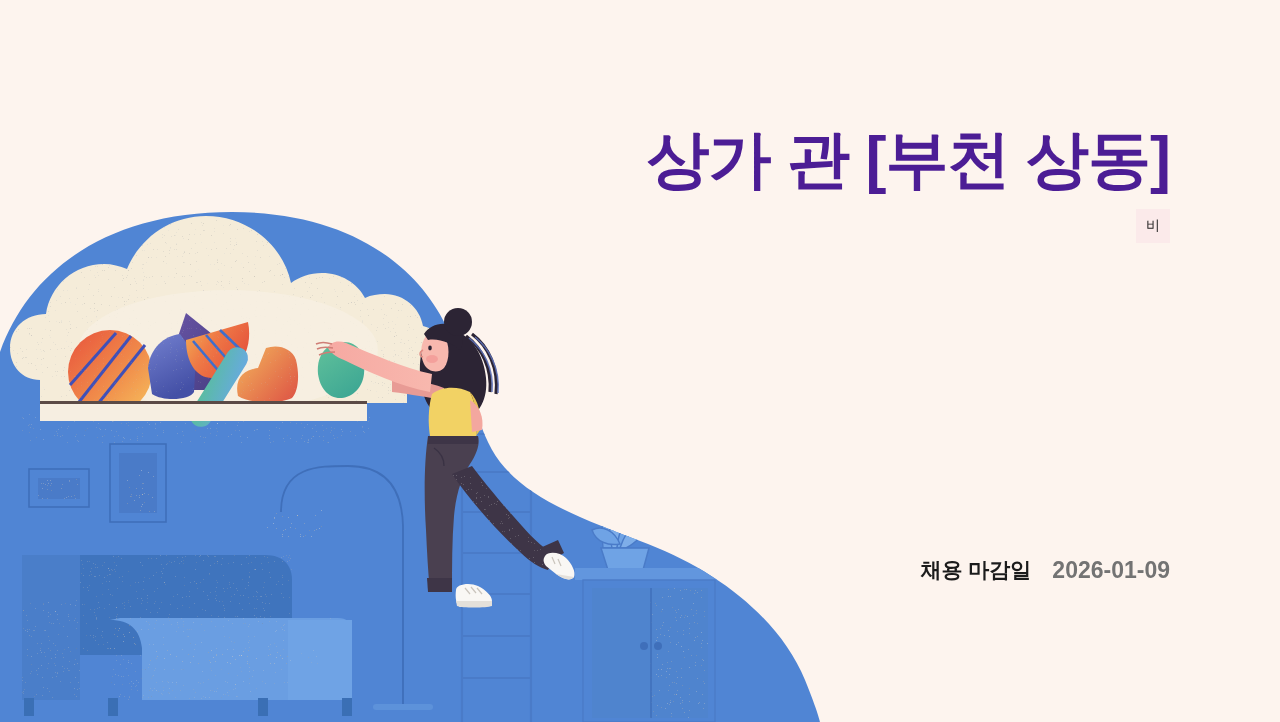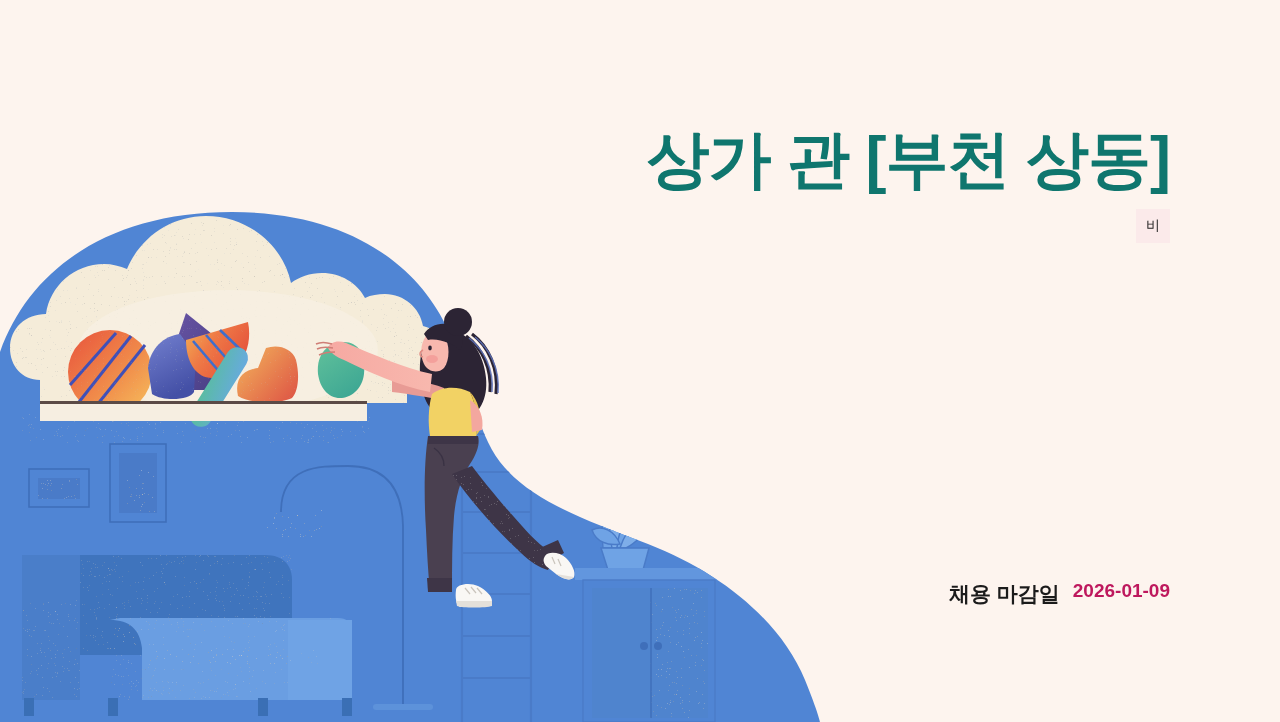--- a/index.html
+++ b/index.html
@@ -39,21 +39,21 @@
     top: 124px;
     width: 760px;
     text-align: right;
     z-index: 30;
   }
 
   #job-title {
     font-size: 63px;
     line-height: 1.12;
     font-weight: 700;
-    color: #0f766e;
+    color: #4c1d95;
     letter-spacing: -1px;
     margin: 0;
     white-space: nowrap;
     overflow: hidden;
     text-overflow: clip;
     direction: rtl;
   }
 
   #company-row {
     margin-top: 14px;
@@ -80,39 +80,39 @@
     font-size: 30px;
     font-weight: 700;
     color: #111111;
     letter-spacing: -0.5px;
     white-space: nowrap;
   }
 
   #deadline-row {
     position: absolute;
     right: 110px;
-    top: 580px;
+    top: 556px;
     display: flex;
     justify-content: flex-end;
-    align-items: flex-start;
-    gap: 13px;
+    align-items: flex-end;
+    gap: 21px;
     z-index: 30;
   }
 
   #deadline-label {
     font-size: 21px;
     font-weight: 700;
     color: #1b1b1b;
     white-space: nowrap;
   }
 
   #deadline-value {
-    font-size: 19px;
+    font-size: 23px;
     font-weight: 700;
-    color: #be185d;
+    color: #737373;
     white-space: nowrap;
   }
 </style>
 </head>
 <body>
 
 <div id="card">
 
   <svg id="illustration" viewBox="0 0 1280 722" preserveAspectRatio="none">
     <defs>

